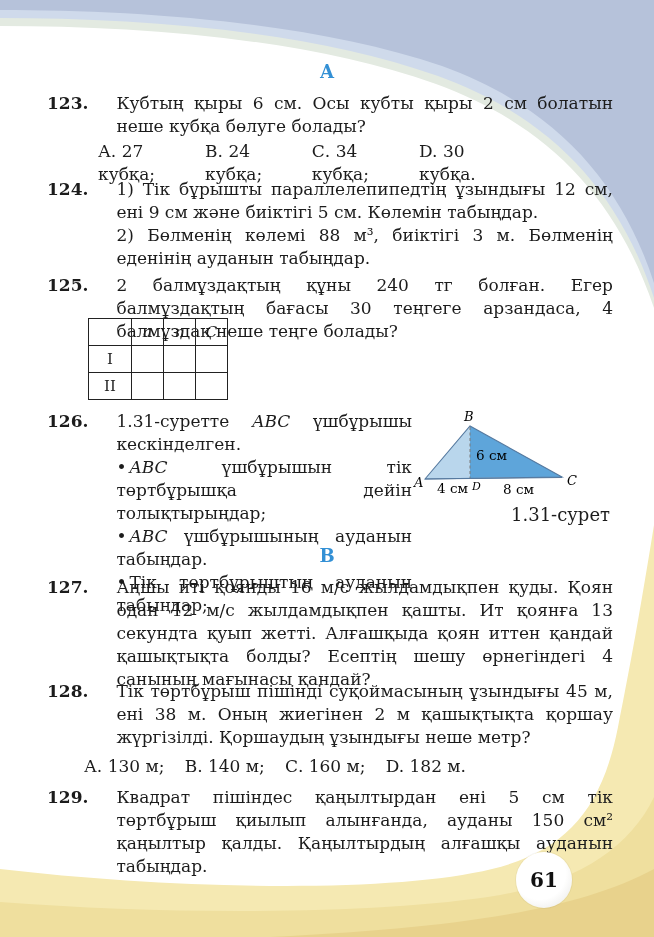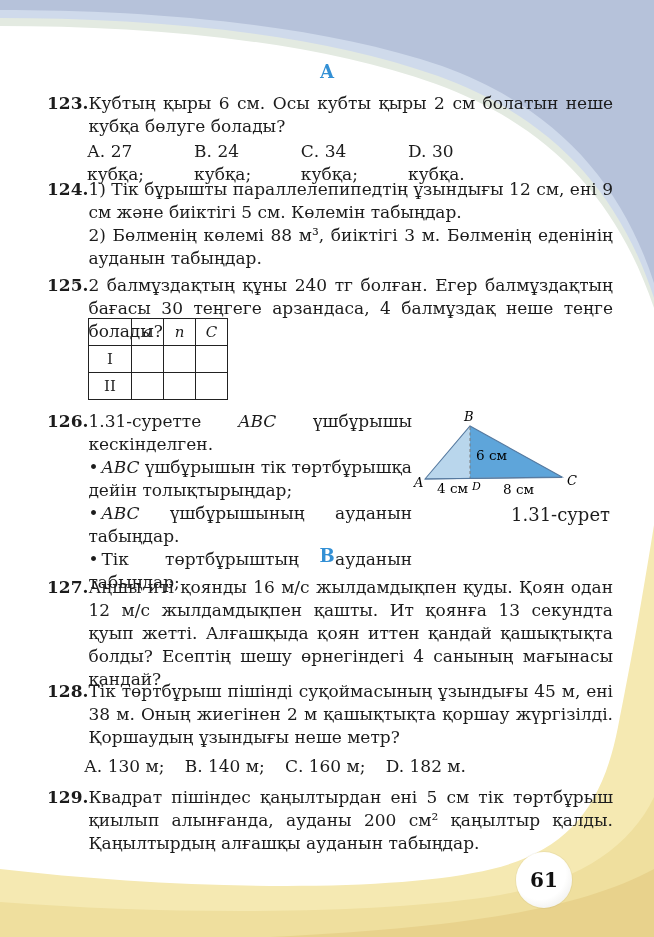--- a/index.html
+++ b/index.html
@@ -9,32 +9,32 @@
     font-family:"DejaVu Serif","Liberation Serif",serif;
     color:#1c1c1c;
   }
   .deco{position:absolute;left:0;pointer-events:none;}
   #deco-top{top:0;}
   #deco-bottom{bottom:0;}
   .content-block{
     position:absolute;left:47px;width:566px;
     font-size:17px;line-height:23px;text-align:justify;
   }
-  .prob{display:flex;}
+  .prob{display:flex;gap:28px;}
   .prob .num{flex:0 0 35px;font-weight:bold;text-align:left;}
   .prob .ptext{flex:1;}
   .section-header{
     position:absolute;left:47px;width:560px;text-align:center;
     font-size:18px;line-height:20px;font-weight:bold;color:#3390d5;
   }
   .options-row{
     position:absolute;display:flex;justify-content:space-between;
     font-size:17px;line-height:23px;
   }
-  #options-123{left:87px;top:140px;width:428px;}
+  #options-123{left:98px;top:140px;width:428px;}
   #options-128{left:84px;top:755px;width:382px;}
   .it{font-style:italic;margin-top:43px;}
   .subpart{margin:0;}
   
   #table-125{
     position:absolute;left:88px;top:318px;border-collapse:collapse;
     font-size:15px;line-height:15px;
   }
   #table-125 td{
     border:1.4px solid #222;text-align:center;vertical-align:middle;
@@ -174,18 +174,18 @@
 </div>
 <div class="options-row" id="options-128">
   <span>А. 130 м;</span>
   <span>В. 140 м;</span>
   <span>С. 160 м;</span>
   <span>D. 182 м.</span>
 </div>
 
 <div class="content-block prob" id="prob-129" style="top:786px">
   <span class="num">129.</span>
-  <span class="ptext">Квадрат пішіндес қаңылтырдан ені 5 см тік төртбұрыш қиылып алынғанда, ауданы 200 см² қаңылтыр қалды. Қаңылтырдың алғашқы ауданын табыңдар.</span>
+  <span class="ptext">Квадрат пішіндес қаңылтырдан ені 5 см тік төртбұрыш қиылып алынғанда, ауданы 150 см² қаңылтыр қалды. Қаңылтырдың алғашқы ауданын табыңдар.</span>
 </div>
 
 <div id="page-circle">
   <span>61</span>
 </div>
 
 </body></html>

